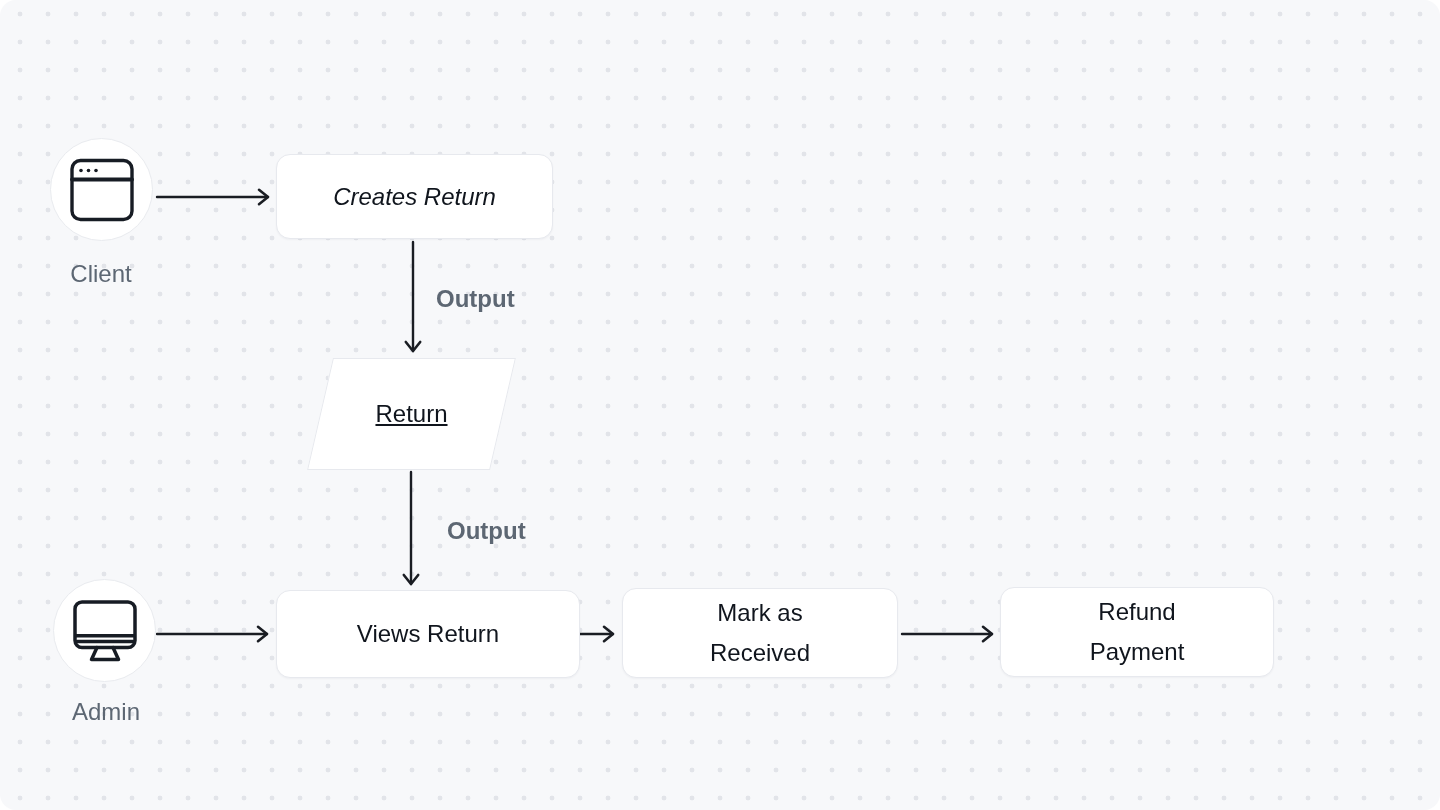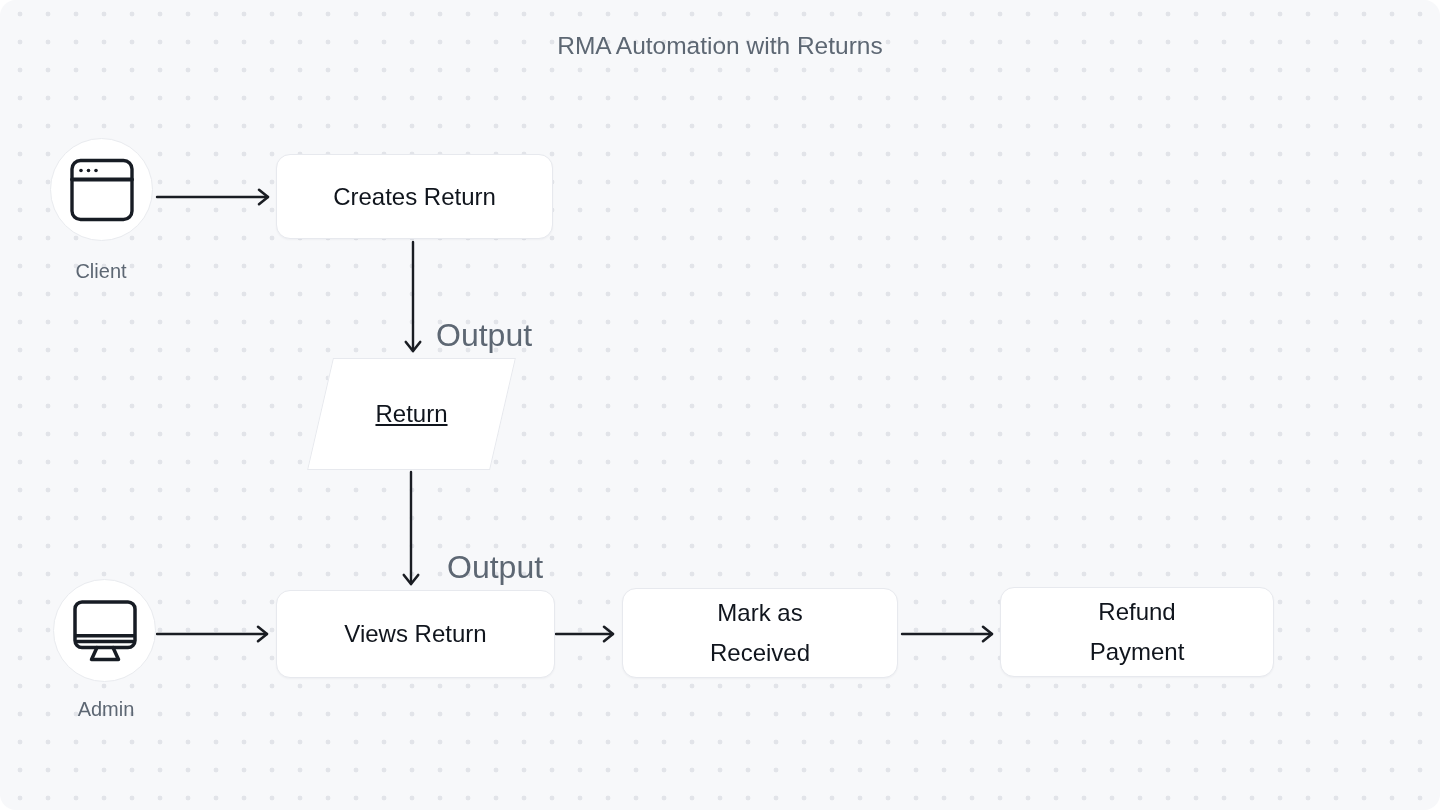--- a/index.html
+++ b/index.html
@@ -78,43 +78,41 @@
     border: 1.5px solid #e9ebef;
     display: flex;
     align-items: center;
     justify-content: center;
     z-index: 2;
   }
   .actor-label {
     position: absolute;
     width: 140px;
     text-align: center;
-    font-size: 20px;
+    font-size: 24px;
     font-weight: 400;
     color: #5d6773;
     z-index: 2;
   }
   .edge-label {
     position: absolute;
-    font-size: 32px;
-    font-weight: 400;
+    font-size: 24px;
+    font-weight: 700;
     color: #5d6773;
     z-index: 2;
-    margin-top: 32px;
   }
   .icon-box { display: flex; align-items: center; justify-content: center; }
   .label-mark { max-width: 160px; }
   .label-refund { max-width: 130px; }
 </style>
 </head>
 <body>
 
 <div class="canvas">
 
-  <div class="title">RMA Automation with Returns</div>
 
   <svg class="edges-svg" xmlns="http://www.w3.org/2000/svg">
     <defs>
       <marker id="ah" viewBox="0 0 22 22" refX="15" refY="11" markerWidth="22" markerHeight="22" orient="auto" markerUnits="userSpaceOnUse">
         <path d="M6,3.8 L15,11 L6,18.2" fill="none" stroke="#1a1d23" stroke-width="2.6" stroke-linecap="round" stroke-linejoin="round"></path>
       </marker>
     </defs>
     <g fill="none" stroke="#1a1d23" stroke-width="2.4" stroke-linecap="round">
       <path d="M157,197 H268" marker-end="url(#ah)"></path>
       <path d="M413,242 V351" marker-end="url(#ah)"></path>
@@ -143,30 +141,30 @@
       <svg width="64" height="62" viewBox="0 0 64 62" fill="none" stroke="#171c24" stroke-width="3.5" stroke-linecap="round" stroke-linejoin="round">
         <rect x="2" y="2" width="60" height="45.5" rx="7"></rect>
         <line x1="2.8" y1="35.8" x2="61.2" y2="35.8"></line>
         <line x1="4" y1="41.5" x2="60" y2="41.5"></line>
         <path d="M24,47.5 L18.5,59.5 L45.5,59.5 L40,47.5"></path>
       </svg>
     </span>
   </div>
   <div class="actor-label" style="left:36px; top:698px;">Admin</div>
 
-  <div class="node" style="left:276px; top:154px; width:277px; height:85px;">
+  <div class="node" style="left:276px; top:154px; width:277px; height:85px;font-style:italic;">
     <span class="node-label">Creates Return</span>
   </div>
 
   <div class="para-wrap">
     <div class="para-shape"></div>
     <span class="node-label para-label">Return</span>
   </div>
 
-  <div class="node" style="left:276px; top:590px; width:279px; height:88px;">
+  <div class="node" style="left:276px; top:590px; width:304px; height:88px;">
     <span class="node-label">Views Return</span>
   </div>
 
   <div class="node" style="left:1000px; top:587px; width:274px; height:90px;">
     <span class="node-label label-refund">Refund Payment</span>
   </div>
 
   <div class="node" style="left:622px; top:588px; width:276px; height:90px;">
     <span class="node-label label-mark">Mark as Received</span>
   </div>

